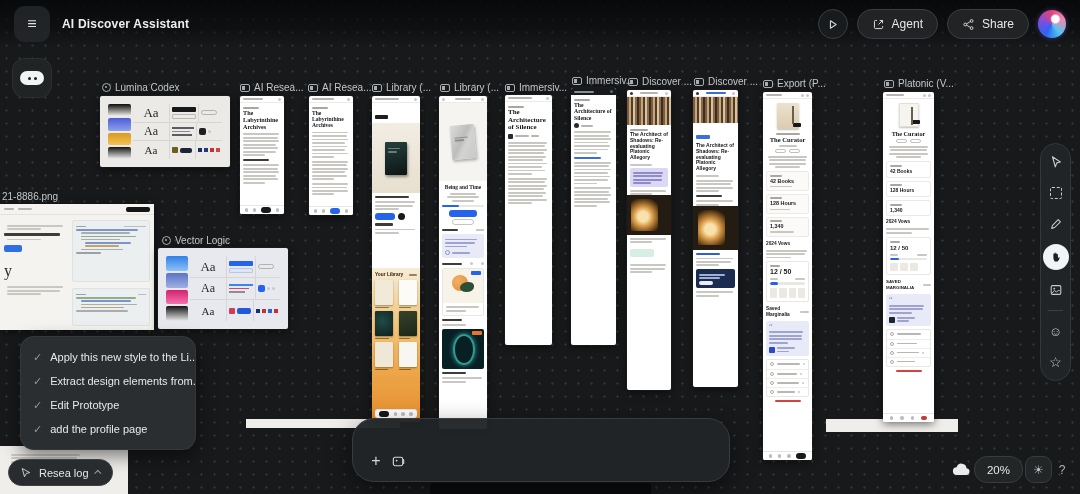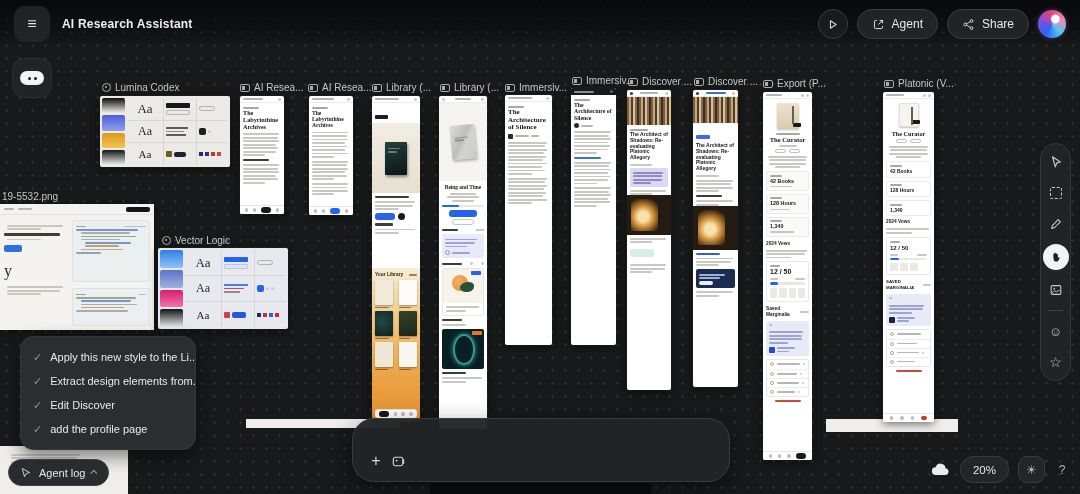--- a/index.html
+++ b/index.html
@@ -56,21 +56,21 @@
 .t-sans{font-weight:bold;color:#141417;padding:0 3px}
 .pnav{position:absolute;left:0;right:0;bottom:0;height:9px;background:#fff;border-top:.5px solid #e8e6e2;
   display:flex;align-items:center;justify-content:space-evenly;z-index:2}
 .nd{width:3.5px;height:3.5px;border-radius:50%;background:#bcbfc2}
 .npill{width:10px;height:5.5px;border-radius:3px;background:#17191c}
 .npill.blue{background:#2563eb}
 .bluepill{display:inline-block;width:20px;height:7px;border-radius:3px;background:#2563eb}
 .blackdot{display:inline-block;width:7px;height:7px;border-radius:50%;background:#17191c}
 .btnrow{display:flex;align-items:center;gap:3px;padding:3px 3px 0}
 
-.styleframe{position:absolute;display:flex;padding:2px;gap:2px;border-radius:2px;z-index:2;
+.styleframe{position:absolute;display:flex;padding:8px;gap:2px;border-radius:2px;z-index:2;
   box-shadow:0 2px 8px rgba(0,0,0,.55),0 0 0 .5px rgba(255,255,255,.07)}
 .swcol{display:flex;flex-direction:column;gap:2px;width:23px}
 .sw{flex:1;border-radius:2px}
 .sgrid{flex:1;display:flex;flex-direction:column}
 .srow{flex:1;display:flex;align-items:center;border-top:.5px solid #d8d6d1}
 .srow:first-child{border-top:none}
 .aacell{width:36px;text-align:center;font-family:"Liberation Serif",serif;color:#26282c;flex:none}
 .compcell{flex:1;display:flex;align-items:center;gap:2px;padding:0 2px;border-left:.5px solid #d8d6d1;height:100%}
 .bar-dark{width:24px;height:5px;border-radius:1px;background:#17181a}
 .bar-outline{width:24px;height:5px;border-radius:1px;border:.5px solid #b9b7b2;background:transparent}
@@ -104,21 +104,21 @@
   background:#292c2e;border:1px solid #3c4043;display:flex;align-items:center;gap:7px;padding:0 11px;
   font-size:11px;color:#e3e6e8}{}
 .rtb{position:absolute;left:1040px;width:31px;border-radius:16px;z-index:12;
   background:rgba(34,37,39,.95);border:1px solid #34383b;display:flex;flex-direction:column;align-items:center;
   padding:7px 0;gap:9px}
 .tool{width:22px;height:22px;display:flex;align-items:center;justify-content:center;color:#c6cacd;font-size:13px}
 .tool.active{width:26px;height:26px;border-radius:50%;background:#f2f3f4;color:#17191c}
 .tooldiv{width:15px;height:1px;background:#3c4043}
 .dashbox{width:12px;height:12px;border:1.3px dashed #c6cacd;border-radius:2px}
 
-.statusr{position:absolute;right:10px;top:456px;display:flex;align-items:center;gap:9px;z-index:11}
+.statusr{position:absolute;right:10px;top:456px;display:flex;align-items:center;gap:2px;z-index:11}
 .zoompill{height:27px;border-radius:13px;background:#232627;border:1px solid #383c3f;
   display:flex;align-items:center;padding:0 12px;font-size:11.5px;color:#e4e7ea}
 .sqpill{width:27px;height:27px;border-radius:9px;background:#232627;border:1px solid #383c3f;
   display:flex;align-items:center;justify-content:center;color:#b5bac0;font-size:12px}
 .helpq{font-size:12px;color:#aeb4b9;width:16px;text-align:center}
 
 .partial{position:absolute;background:#efeeea;z-index:1}
 
 .chip-dark{display:inline-block;width:13px;height:4px;border-radius:1px;background:#1c1e20}
 .hero-beige{height:70px;background:linear-gradient(180deg,#f2ede3,#e7dfcf);display:flex;align-items:center;justify-content:center}
@@ -207,21 +207,21 @@
       <div class="ln" style="width: 95%;"></div>
       <div class="ln" style="width: 88%;"></div>
       <div class="ln" style="width: 58%;"></div>
     </div>
 </div>
 
 <header class="topbar">
   <div class="hamburger">
       <span>≡</span>
     </div>
-  <div class="apptitle">AI Research Assistant</div>
+  <div class="apptitle">AI Discover Assistant</div>
   <div class="tb-right">
     <div class="playbtn">
       <svg width="13" height="13" viewBox="0 0 16 16">
           <polygon points="5.5,3.5 12.5,8 5.5,12.5" fill="none" stroke="#cfd3d6" stroke-width="1.4" stroke-linejoin="round"></polygon>
         </svg>
     </div>
     <div class="pillbtn">
       <svg width="13" height="13" viewBox="0 0 16 16">
           <path d="M6 3H4.2C3.5 3 3 3.5 3 4.2v7.6C3 12.5 3.5 13 4.2 13h7.6c.7 0 1.2-.5 1.2-1.2V10" fill="none" stroke="#dfe3e6" stroke-width="1.2"></path>
           <path d="M8 8l5-5M9.5 3H13v3.5" fill="none" stroke="#dfe3e6" stroke-width="1.2"></path>
@@ -242,21 +242,21 @@
 </header>
 
 <div class="morepill">
   <div class="inner">
       <i></i>
       <i></i>
     </div>
 </div>
 
 <div class="flabel" style="left:2px;top:191px">
-  <span>19-5532.png</span>
+  <span>21-8886.png</span>
 </div>
 <div class="pngframe">
   <div class="pngnav">
     <span class="tln" style="width:10px"></span>
       <span class="tln" style="width:14px"></span>
     <span class="darkbtn"></span>
   </div>
   <div style="position:absolute;left:4px;top:18px;width:64px">
     <div class="para">
         <div class="ln" style="width: 96%;"></div>
@@ -1024,21 +1024,21 @@
   <div class="chkitem">
       <span class="chk">✓</span>
       <span>Apply this new style to the Li...</span>
     </div>
   <div class="chkitem">
       <span class="chk">✓</span>
       <span>Extract design elements from...</span>
     </div>
   <div class="chkitem">
       <span class="chk">✓</span>
-      <span>Edit Discover</span>
+      <span>Edit Prototype</span>
     </div>
   <div class="chkitem">
       <span class="chk">✓</span>
       <span>add the profile page</span>
     </div>
 </aside>
 
 <div class="chat">
   <div class="chatrow">
     <div class="cicon" style="font-size:16px">+</div>
@@ -1049,21 +1049,21 @@
           <circle cx="6" cy="7" r="1" fill="#d3d7da"></circle>
         </svg>
     </div>
   </div>
 </div>
 
 <div class="agentlog">
   <svg width="12" height="12" viewBox="0 0 16 16">
       <path d="M3 2l10 5.5-4.6 1L6 13z" fill="none" stroke="#c9ced2" stroke-width="1.3" stroke-linejoin="round"></path>
     </svg>
-  <span>Agent log</span>
+  <span>Resea log</span>
   <span class="chev up"></span>
 </div>
 
 <div class="rtb" style="top:143px">
   <div class="tool">
     <svg width="14" height="14" viewBox="0 0 16 16">
         <path d="M4 2l9 6-4.1 1L7.2 13.6z" fill="none" stroke="#c6cacd" stroke-width="1.3" stroke-linejoin="round"></path>
       </svg>
   </div>
   <div class="tool">

